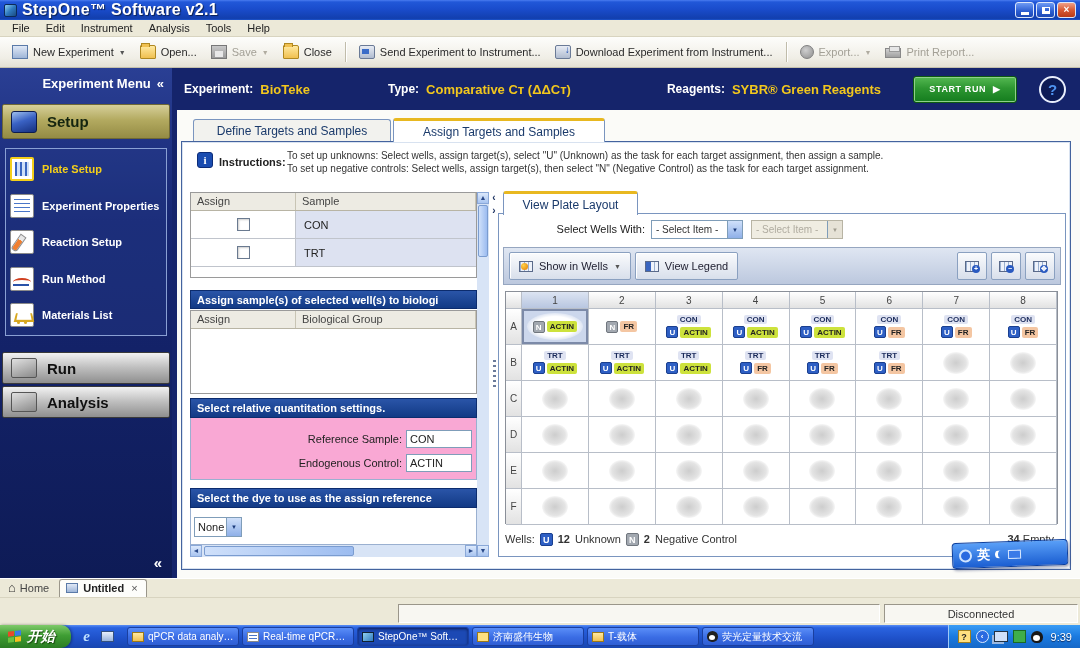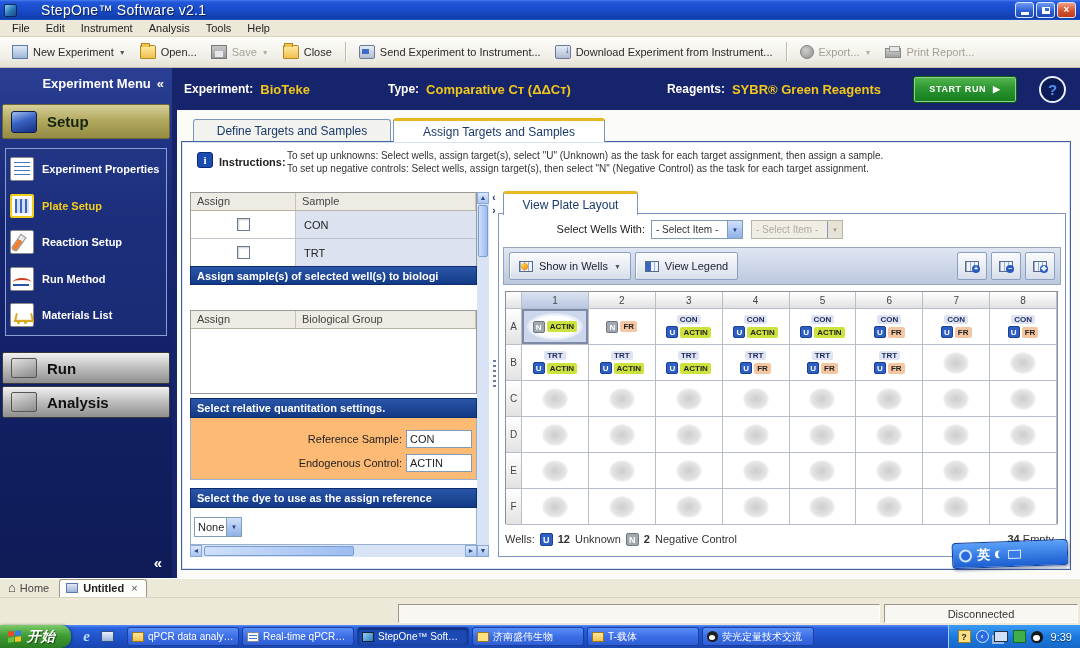--- a/index.html
+++ b/index.html
@@ -7,21 +7,21 @@
   body { font-family:"Liberation Sans", sans-serif; font-size:11px; color:#222; }
   #app { position:relative; width:1080px; height:648px; background:#fff; overflow:hidden; }
   .abs { position:absolute; }
 
   
   #titlebar { left:0; top:0; width:1080px; height:20px;
     background:linear-gradient(180deg,#4a7cf0 0%,#2157d8 10%,#1a4ccc 45%,#123fae 92%,#1d54cc 100%);
     display:flex; align-items:center; padding:0 4px; }
   #app-icon { width:13px; height:13px; border-radius:2px; margin-right:5px;
     background:linear-gradient(135deg,#8fd0f0 0%,#2f7ac0 50%,#1a4a80 100%); border:1px solid #0c2a58; }
-  #title-text { color:#fff; font-weight:normal; font-size:14px; text-shadow:1px 1px 1px #0a2050; letter-spacing:.3px;margin-left:19px; }
+  #title-text { color:#fff; font-weight:bold; font-size:16px; text-shadow:1px 1px 1px #0a2050; letter-spacing:.3px; }
   #win-controls { margin-left:auto; display:flex; gap:2px; }
   .winbtn { width:19px; height:16px; border-radius:3px; border:1px solid #dce6fa; color:#fff;
     font-size:10px; line-height:13px; text-align:center; font-weight:bold;
     background:linear-gradient(180deg,#6f9bf4,#2a5cd0 60%,#1c48b4); }
   .winbtn.close { background:linear-gradient(180deg,#f0a088,#d85a34 50%,#b83a18); }
   .glyph-min { display:block; width:8px; height:3px; background:#fff; margin:9px auto 0; }
   .glyph-restore { display:block; width:8px; height:7px; border:1px solid #fff; margin:4px auto 0; box-shadow:2px -2px 0 -0px #fff inset; }
 
   
   #menubar { left:0; top:20px; width:1080px; height:17px; background:#ece9d8; border-bottom:1px solid #d8d4c0;
@@ -123,24 +123,24 @@
   .thead { display:flex; background:#edebe3; border-bottom:1px solid #b8b4a4; height:18px; }
   .thcell { padding:2px 6px; color:#444; border-right:1px solid #c8c4b4; font-size:11px; }
   .trow { display:flex; height:28px; border-bottom:1px solid #c0c4cc; }
   .tcell { display:flex; align-items:center; }
   .assign-cell { width:105px; justify-content:center; border-right:1px solid #c0c4cc; background:#fff; }
   .sample-cell { flex:1; background:#dde2f1; padding-left:8px; color:#222; }
   .checkbox { width:13px; height:13px; background:#fff; border:1px solid #6a7a90; box-shadow:1px 1px 2px rgba(0,0,0,.2) inset; }
   #sample-table { left:190px; top:192px; width:287px; height:86px; }
   .blue-header { background:linear-gradient(180deg,#2a55a8,#123a85); color:#fff; font-weight:bold; font-size:11px;
     padding:3px 6px; white-space:nowrap; overflow:hidden; z-index:6; border:1px solid #0c2c6e; }
-  #bio-header { left:190px; top:266px; width:287px; height:19px; }
+  #bio-header { left:190px; top:290px; width:287px; height:19px; }
   #bio-table { left:190px; top:310px; width:287px; height:84px; }
   #quant-header { left:190px; top:398px; width:287px; height:20px; }
-  #quant-box { left:190px; top:418px; width:287px; height:62px; background:#fdba74; border:1px solid #9ab0d0; border-top:none; z-index:6;padding-left:38px; }
+  #quant-box { left:190px; top:418px; width:287px; height:62px; background:#f9a8d4; border:1px solid #9ab0d0; border-top:none; z-index:6;padding-left:38px; }
   .field-row { position:absolute; display:flex; align-items:center; }
   .field-label { width:215px; text-align:right; color:#222; padding-right:4px; }
   .field-input { width:66px; height:18px; border:1px solid #7f9db9; background:#fff; padding:2px 3px; color:#222; overflow:hidden; }
   #ref-row { left:0px; top:12px; } #endo-row { left:0px; top:36px; }
   #dye-header { left:190px; top:488px; width:287px; height:20px; }
   #dye-box { left:190px; top:508px; width:287px; height:37px; background:#fff; border:1px solid #9ab0d0; border-top:none; z-index:6;padding-left:48px; }
   #dye-select { position:absolute; left:3px; top:9px; width:48px; height:20px; border:1px solid #7f9db9; background:#fff;
     display:flex; align-items:center; }
   #dye-select .val { flex:1; padding-left:3px; color:#222; }
   .dd-arrow { width:15px; height:100%; background:linear-gradient(180deg,#cfe0fa,#8fb0e8); border-left:1px solid #7f9db9;
@@ -354,27 +354,27 @@
   <div id="sidebar" class="abs">
     <div id="side-header">
       <span>Experiment Menu</span>
       <span>«</span>
     </div>
     <div id="setup-btn">
       <span class="setup-icon"></span>
       <span>Setup</span>
     </div>
     <div id="setup-items">
+        <div class="side-item active">
+          <span class="side-icon plate-setup-icon"></span>
+          <span class="side-label">Plate Setup</span>
+        </div>
         <div class="side-item">
           <span class="side-icon experiment-properties-icon"></span>
           <span class="side-label">Experiment Properties</span>
-        </div>
-        <div class="side-item active">
-          <span class="side-icon plate-setup-icon"></span>
-          <span class="side-label">Plate Setup</span>
         </div>
         <div class="side-item">
           <span class="side-icon reaction-setup-icon"></span>
           <span class="side-label">Reaction Setup</span>
         </div>
         <div class="side-item">
           <span class="side-icon run-method-icon"></span>
           <span class="side-label">Run Method</span>
         </div>
         <div class="side-item">

